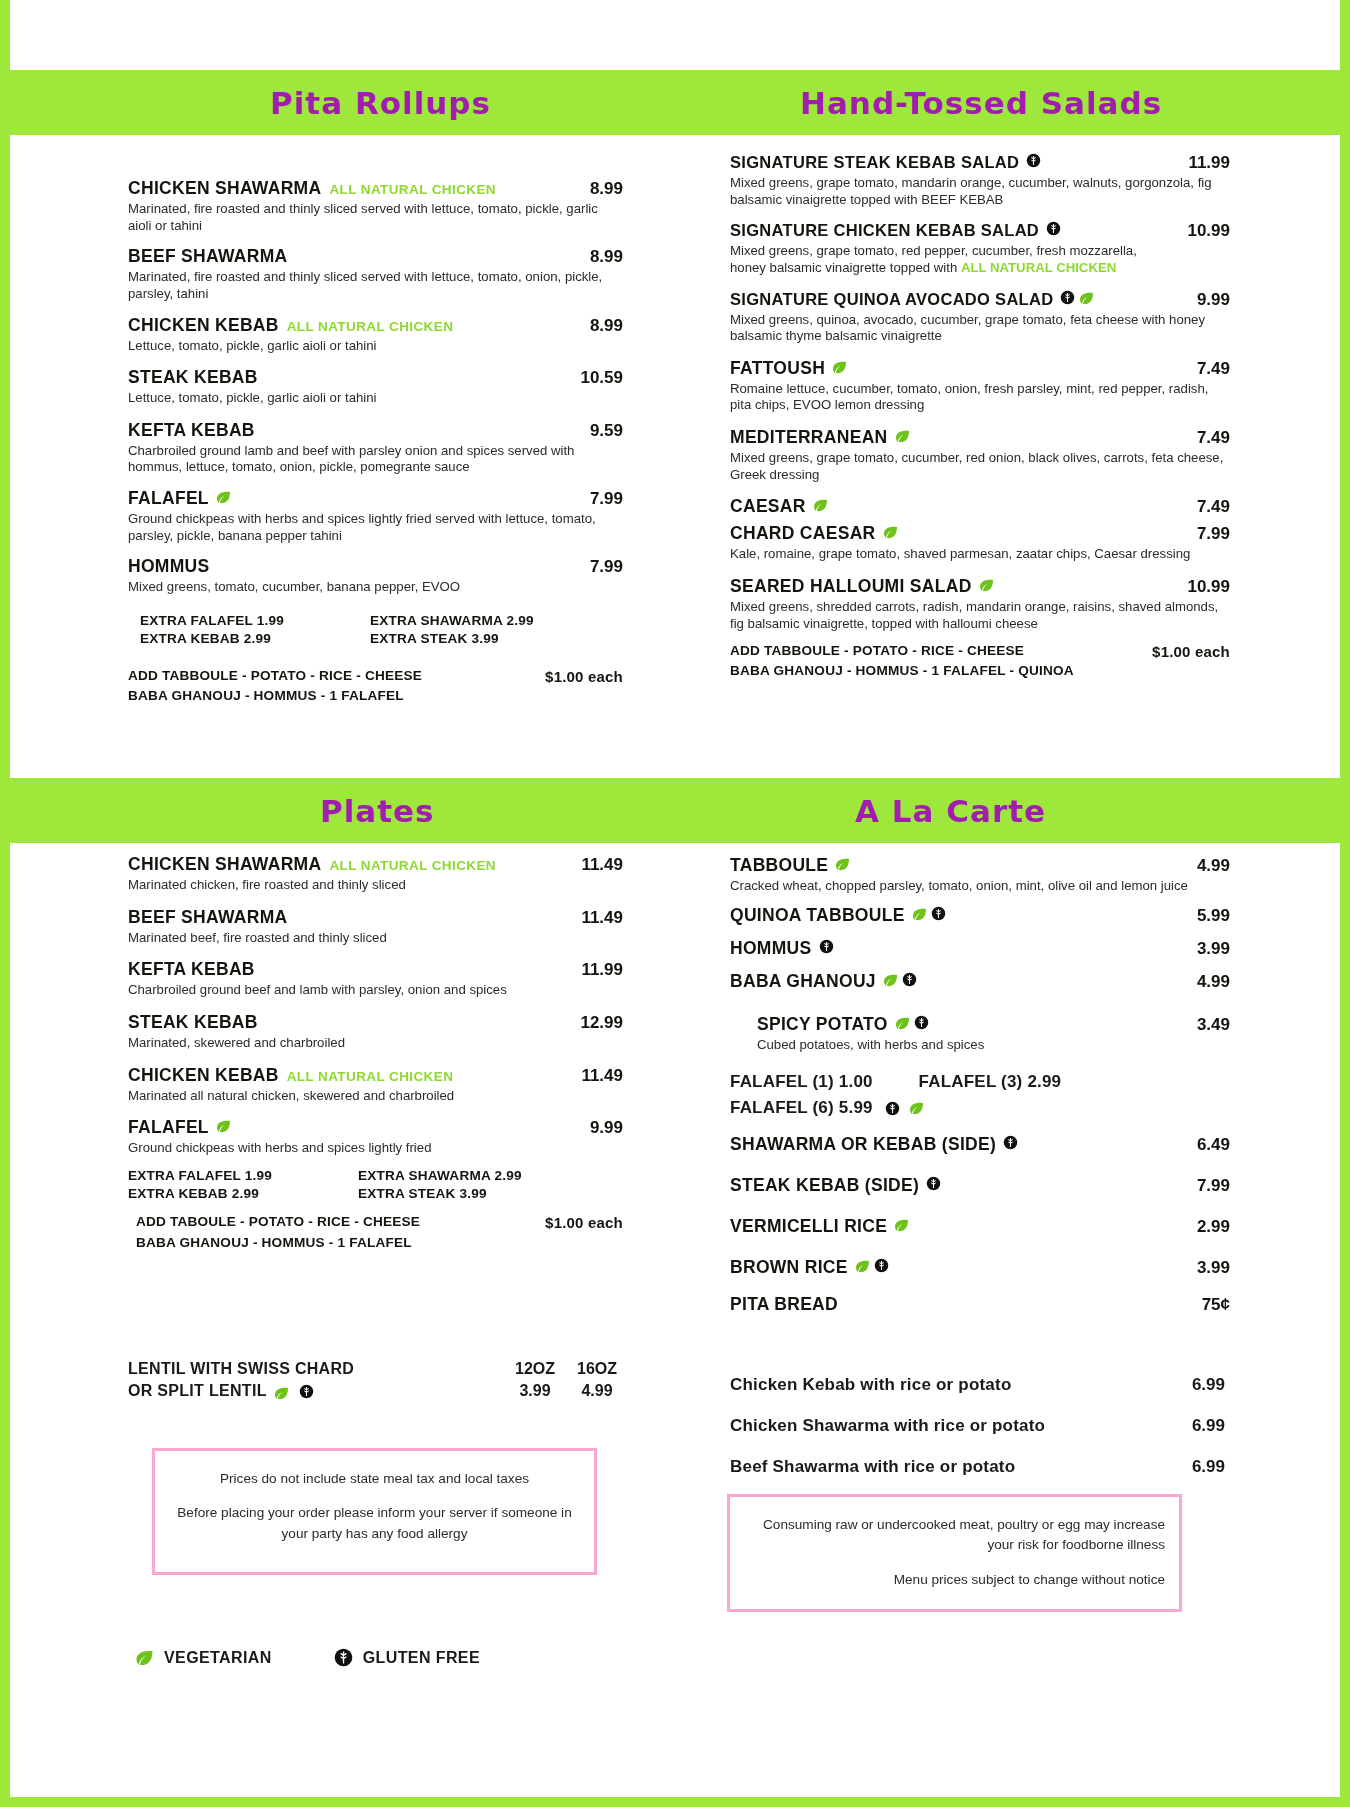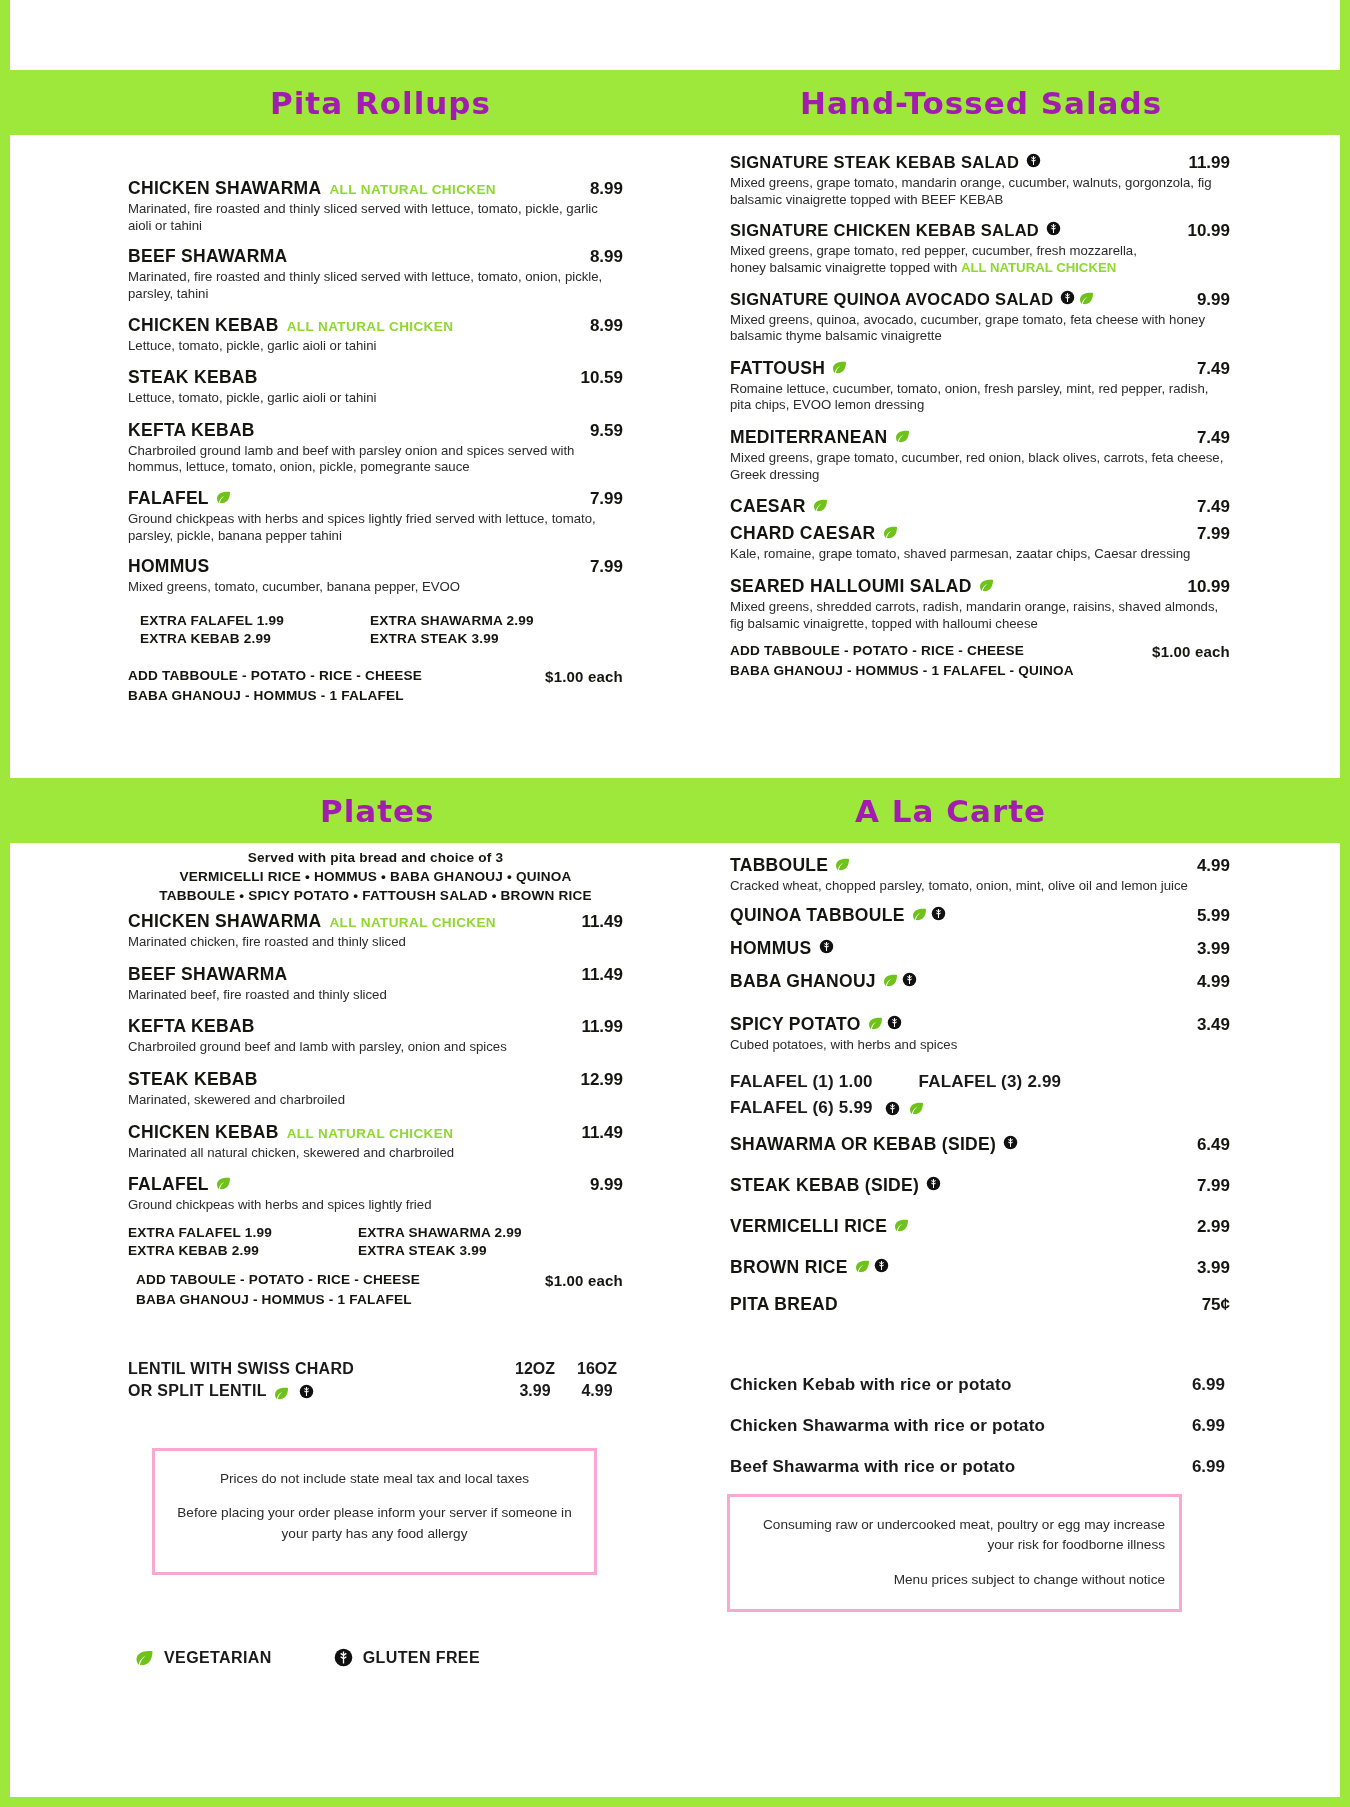--- a/index.html
+++ b/index.html
@@ -461,25 +461,20 @@
     </div>
   </div>
 
   <div class="band" style="top:778px;height:65px;">
     <div class="band-title left-title" style="left:320px;">Plates</div>
     <div class="band-title right-title" style="left:855px;">A La Carte</div>
   </div>
 
   <div class="col" style="left:128px; top:848px; width:495px;">
 
-    <div class="servedwith">
-      <div>Served with pita bread and choice of 3</div>
-      <div>VERMICELLI RICE • HOMMUS • BABA GHANOUJ • QUINOA</div>
-      <div>TABBOULE • SPICY POTATO • FATTOUSH SALAD • BROWN RICE</div>
-    </div>
 
     <div class="item" style="margin-top:6px;margin-bottom:13px;">
       <div class="item-head">
         <span class="name">CHICKEN SHAWARMA</span>
         <span class="tagline">ALL NATURAL CHICKEN</span>
         <span class="price">11.49</span>
       </div>
       <div class="desc">Marinated chicken, fire roasted and thinly sliced</div>
     </div>
 
@@ -606,21 +601,21 @@
         <span class="gf" style="margin-left:4px;">
           <svg viewBox="0 0 16 16" width="15" height="15">
               <circle cx="8" cy="8" r="7.2" fill="#111"></circle>
               <path d="M8 3.2v9.6M8 6.2l2.3-1.6M8 6.2L5.7 4.6M8 9l2.3-1.6M8 9L5.7 7.4" stroke="#fff" stroke-width="1.1" fill="none"></path>
             </svg>
         </span>
         <span class="price">4.99</span>
       </div>
     </div>
 
-    <div class="item" style="margin-bottom:16px;">
+    <div class="item" style="margin-bottom:16px;margin-left:27px;">
       <div class="item-head">
         <span class="name">SPICY POTATO</span>
         <span class="leaf">
           <svg viewBox="0 0 16 14" width="15" height="13">
               <path d="M15 1C7 0 1 3 1 8c0 2 1 4 2 5 .4-3 2-6 6-8-3 2.5-4.5 5-5 8 6 1 11-3 11-12z" fill="#6fc21a"></path>
             </svg>
         </span>
         <span class="gf" style="margin-left:4px;">
           <svg viewBox="0 0 16 16" width="15" height="15">
               <circle cx="8" cy="8" r="7.2" fill="#111"></circle>

